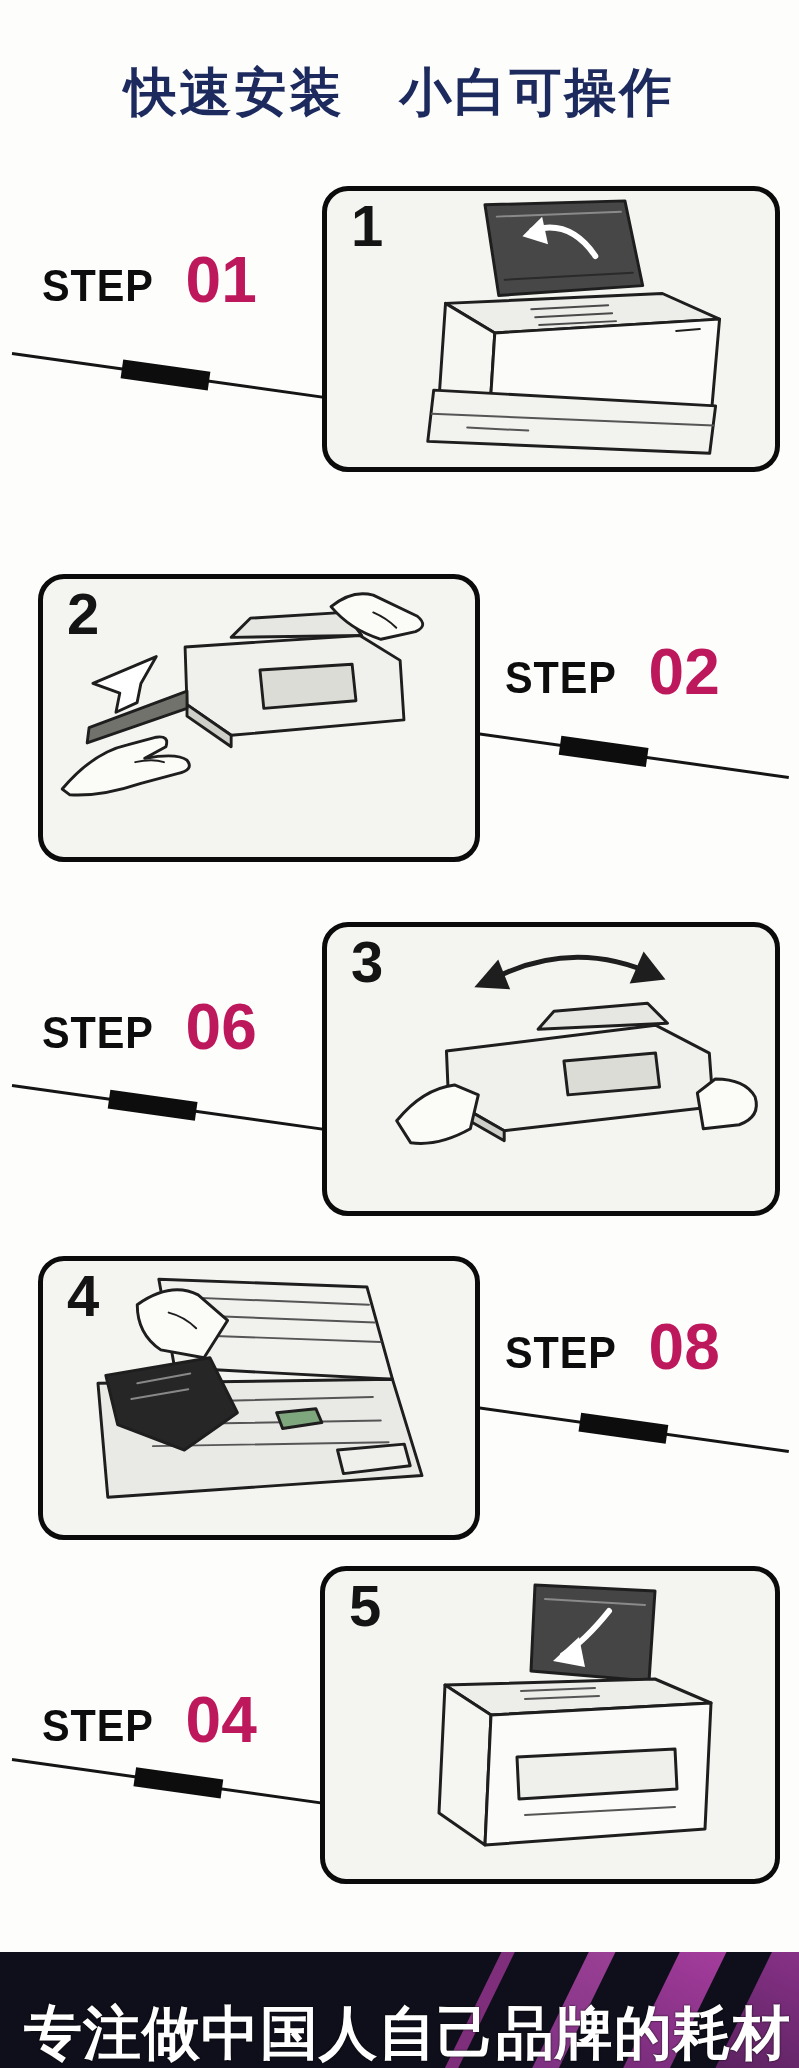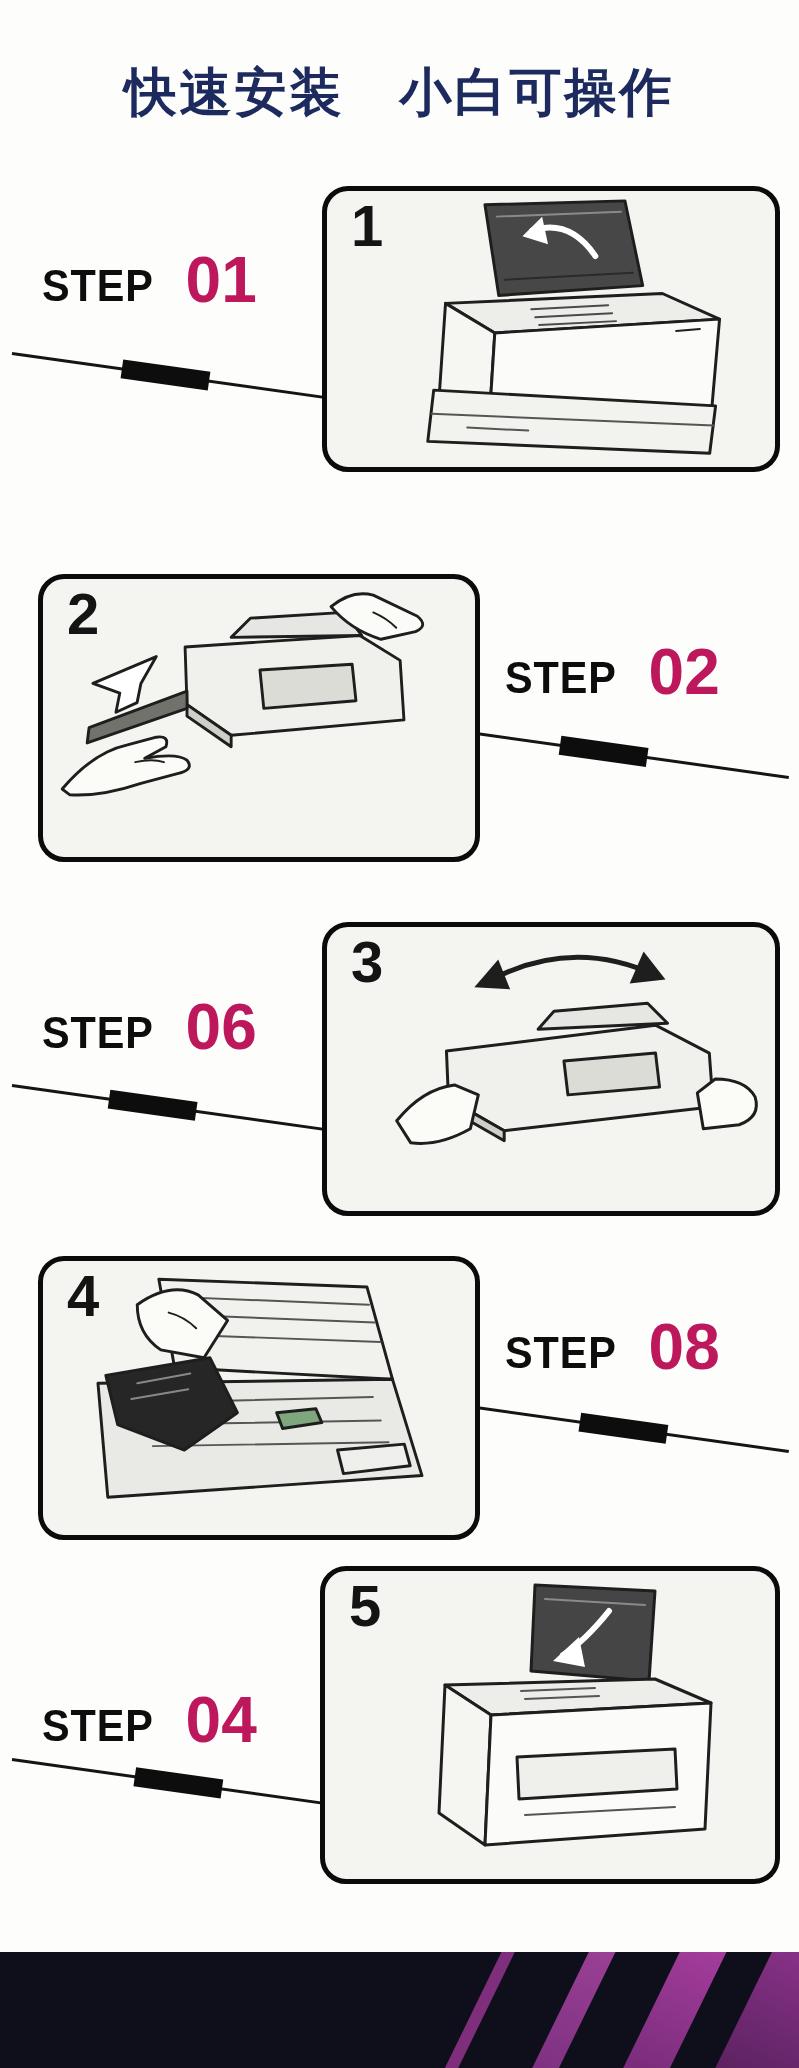--- a/index.html
+++ b/index.html
@@ -219,15 +219,16 @@
         </g>
       </svg>
     </div>
   </div>
 
   <div class="footer">
     <div class="stripe s1"></div>
     <div class="stripe s2"></div>
     <div class="stripe s3"></div>
     <div class="stripe s4"></div>
+    <div class="footer-slogan">专注做中国人自己品牌的耗材</div>
   </div>
 
 </div>
 
 </body></html>

